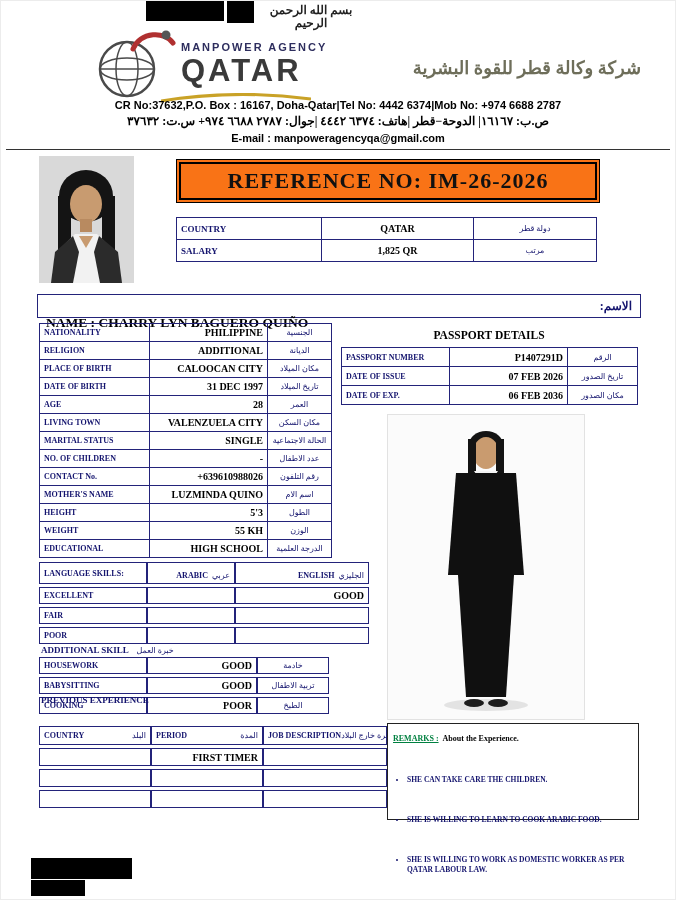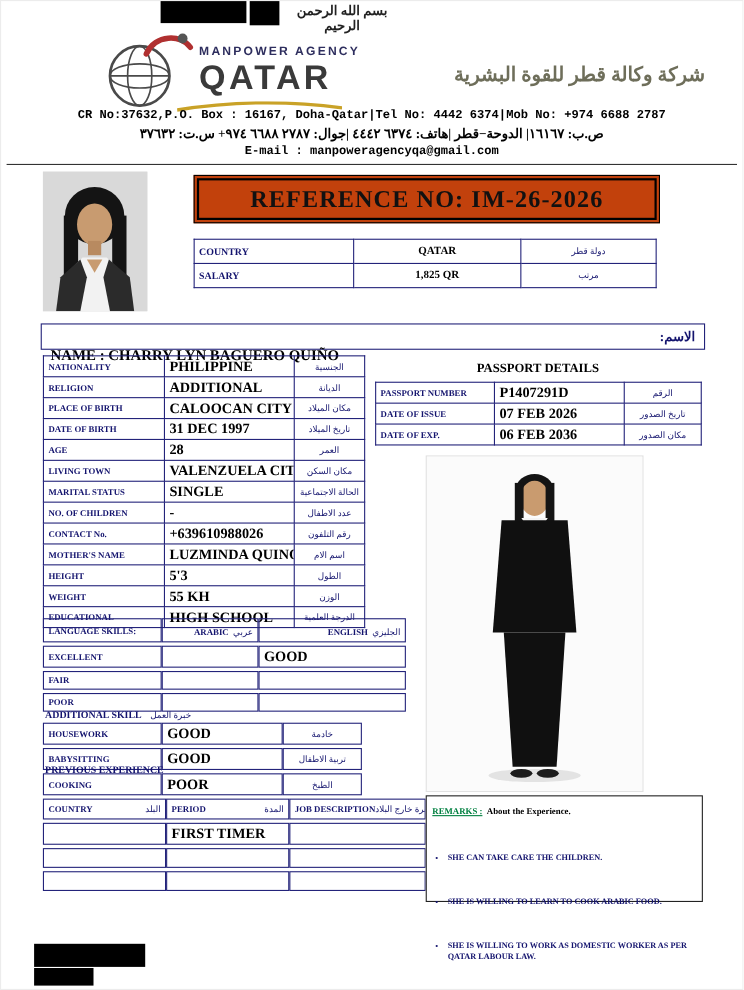--- a/index.html
+++ b/index.html
@@ -4,34 +4,34 @@
 <style>
   html,body{margin:0;padding:0;background:#ffffff;}
   .page{position:relative;width:676px;height:900px;background:#fff;overflow:hidden;
         font-family:"Liberation Serif", serif;color:#111;border:1px solid #ececec;box-sizing:border-box;}
   .abs{position:absolute;}
   .redaction{position:absolute;background:#000;}
   .bismillah{font-size:12px;font-weight:bold;text-align:center;line-height:1.1;color:#222;}
   .agency-line{font-size:11px;font-weight:bold;letter-spacing:2px;color:#2e2e5e;font-family:"Liberation Sans",sans-serif;}
   .brand{font-size:31px;font-weight:bold;letter-spacing:3px;color:#3a3a3a;font-family:"Liberation Sans",sans-serif;}
   .brand-ar{font-size:18px;font-weight:bold;color:#6e6e5a;text-align:right;direction:rtl;}
-  .contact{width:100%;text-align:center;font-family:Liberation Mono, monospace;font-weight:bold;color:#000;}
+  .contact{width:100%;text-align:center;font-family:Liberation Sans, sans-serif;font-weight:bold;color:#000;}
   .cr{font-size:11px;}
   .cr-ar{font-size:12px;direction:rtl;font-family:"Liberation Serif",serif;}
   .email{font-size:11px;}
   .topline{position:absolute;left:5px;right:5px;border-top:1.5px solid #333;}
-  .refbox{position:absolute;border:1px solid #000;padding:2px;background:#c2410c;}
+  .refbox{position:absolute;border:1px solid #000;padding:2px;background:#f97316;}
   .refbox .inner{border:2px solid #000;text-align:center;font-size:22px;font-weight:bold;letter-spacing:1px;padding:4px 6px;}
   table{table-layout:fixed;position:absolute;}
   table.solid{border-collapse:collapse;}
   table.gap{border-collapse:separate;border-spacing:0 3px;}
   td{border:1px solid #23237a;padding:1px 4px;vertical-align:middle;overflow:hidden;white-space:nowrap;}
   .lbl{color:#14146e;font-weight:bold;font-size:8px;}
   .lbl2{color:#14146e;font-weight:bold;font-size:9px;}
-  .val{color:#000;font-weight:bold;font-size:13px;text-align:left;}
+  .val{color:#000;font-weight:bold;font-size:10px;text-align:right;}
   .val2{color:#000;font-weight:bold;font-size:10px;text-align:center;}
   .ar{color:#14146e;font-size:8px;text-align:center;direction:rtl;}
   .ar-inline{color:#14146e;font-size:8px;direction:rtl;}
   .center{text-align:right;}
   .split{display:flex;justify-content:space-between;align-items:center;}
   .namebar{position:absolute;border:1.5px solid #23237a;display:flex;justify-content:space-between;align-items:center;padding:0 8px;box-sizing:border-box;background:#fff;}
   .namebar .nm{font-size:13.5px;font-weight:bold;color:#000;margin-top:34px;}
   .namebar .nm-ar{font-size:12px;font-weight:bold;color:#14146e;direction:rtl;}
   .sec-title{position:absolute;font-size:9px;font-weight:bold;color:#14146e;}
   .sec-title .t-ar{font-size:8px;font-weight:normal;margin-left:6px;}

